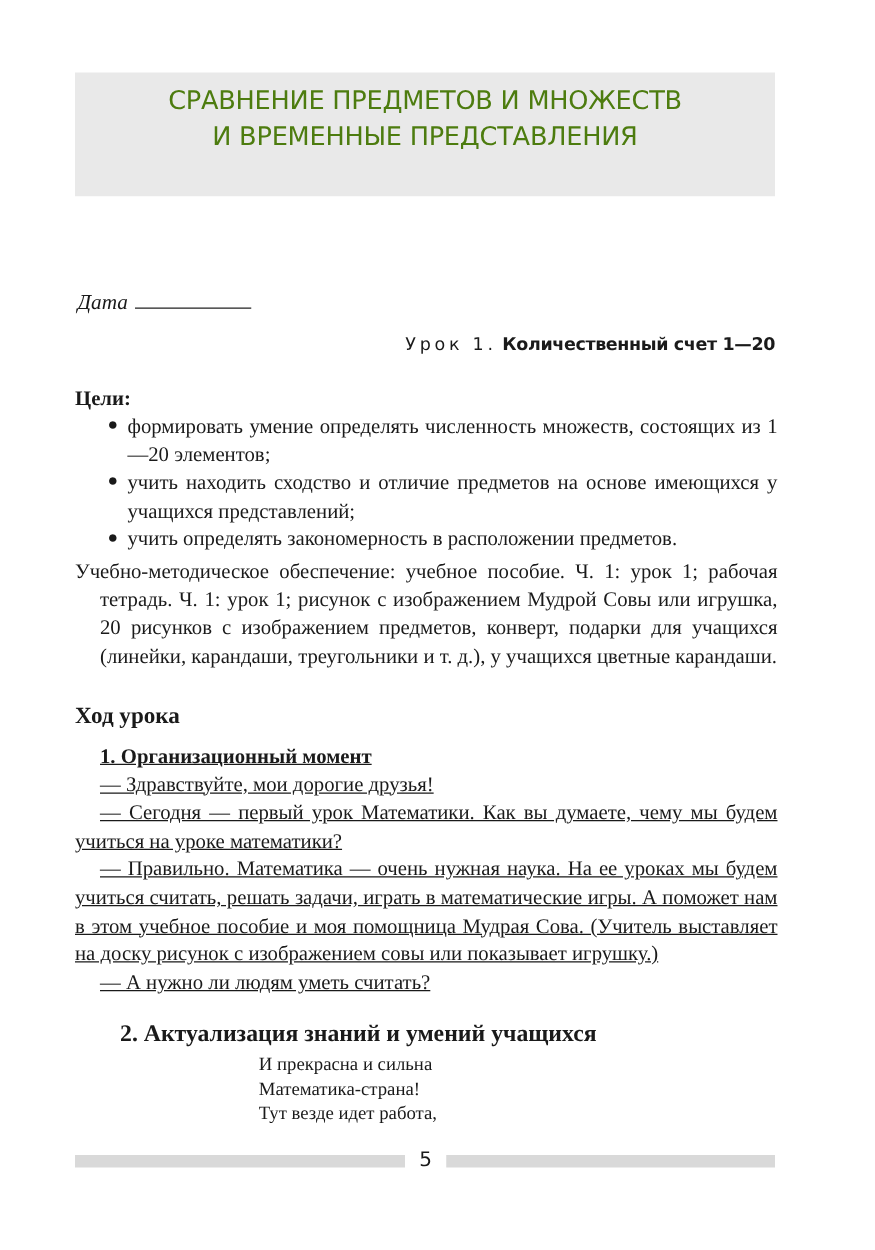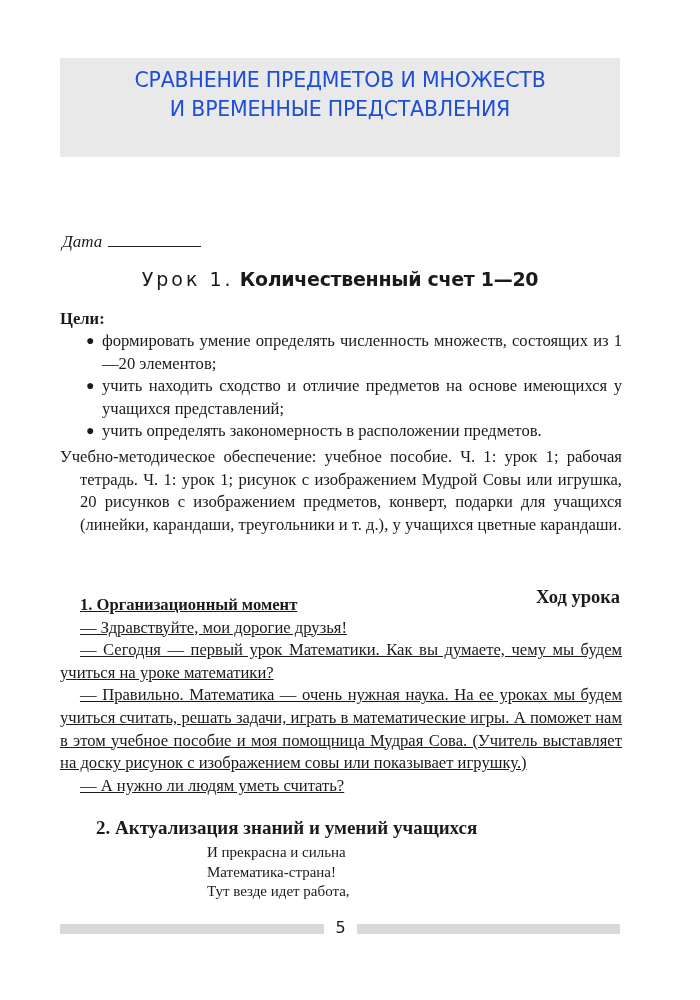--- a/index.html
+++ b/index.html
@@ -1,42 +1,42 @@
 <!DOCTYPE html>
 <html><head>
   <meta charset="utf-8">
   <style>
     html, body { margin: 0; padding: 0; background: #ffffff; }
     body { width: 700px; height: 1000px; position: relative; overflow: hidden; color: #1a1a1a; }
     .header-box {
       position: absolute; left: 60px; top: 58px; width: 560px; height: 99px;
       background: #e9e9e9; box-sizing: border-box; padding-top: 8px;
       text-align: center; font-family: "DejaVu Sans", sans-serif; font-size: 20.5px;
-      line-height: 28.5px; color: #1d4ed8; letter-spacing: -0.2px;
+      line-height: 28.5px; color: #4d7c0f; letter-spacing: -0.2px;
     }
     .header-box div { white-space: nowrap; }
     .date-line {
       position: absolute; left: 62px; top: 232px; font-family: "Liberation Serif", serif;
       font-style: italic; font-size: 17px; text-align: right;
     }
     .date-blank { display: inline-block; width: 93px; border-bottom: 1px solid #222; margin-left: 6px; height: 14px; vertical-align: baseline; }
     .lesson-title {
-      position: absolute; left: 60px; top: 268px; width: 560px; text-align: center;
-      font-family: "DejaVu Sans", sans-serif; font-size: 19px; white-space: nowrap;
+      position: absolute; left: 60px; top: 268px; width: 560px; text-align: right;
+      font-family: "DejaVu Sans", sans-serif; font-size: 14px; white-space: nowrap;
     }
     .lesson-title .label { letter-spacing: 3px; font-weight: normal; }
     .lesson-title .name { font-weight: bold; letter-spacing: -0.3px; }
     .text { position: absolute; left: 60px; width: 562px; font-family: "Liberation Serif", serif; font-size: 16.6px; line-height: 22.6px; }
     .goals-label { top: 308px; font-weight: bold; }
     ul.goals { position: absolute; left: 60px; top: 330px; width: 562px; margin: 0; padding: 0; list-style: none; font-family: "Liberation Serif", serif; font-size: 16.6px; line-height: 22.6px; }
     ul.goals li { position: relative; padding-left: 42px; text-align: justify; text-align-last: left; }
     ul.goals li .bullet { position: absolute; left: 26px; top: 0; font-size: 14px; }
     .support { top: 446px; padding-left: 20px; text-indent: -20px; text-align: justify; box-sizing: border-box; }
     .support b { font-weight: normal; }
-    .course-title { position: absolute; left: 60px; top: 563px; width: 560px; text-align: right; font-family: "Liberation Serif", serif; font-weight: bold; font-size: 18.5px; margin-top: 24px; }
+    .course-title { position: absolute; left: 60px; top: 563px; width: 560px; text-align: left; font-family: "Liberation Serif", serif; font-weight: bold; font-size: 18.5px; }
     .body-block { top: 594px; }
     .body-block p { margin: 0; text-indent: 20px; text-align: justify; text-align-last: left; text-decoration: underline; }
     .body-block p.sec { font-weight: bold; }
     .sec2 { position: absolute; left: 96px; top: 817px; font-family: "Liberation Serif", serif; font-weight: bold; font-size: 19px; }
     .poem { position: absolute; left: 207px; top: 843px; font-family: "Liberation Serif", serif; font-size: 15px; line-height: 19.5px; }
     .footer-bar-left { position: absolute; left: 60px; top: 924px; width: 264px; height: 10px; background: #d9d9d9; }
     .footer-bar-right { position: absolute; left: 357px; top: 924px; width: 263px; height: 10px; background: #d9d9d9; }
     .page-number { position: absolute; left: 324px; width: 33px; top: 918px; text-align: center; font-family: "DejaVu Sans", sans-serif; font-size: 16px; }
   </style>
 </head>

